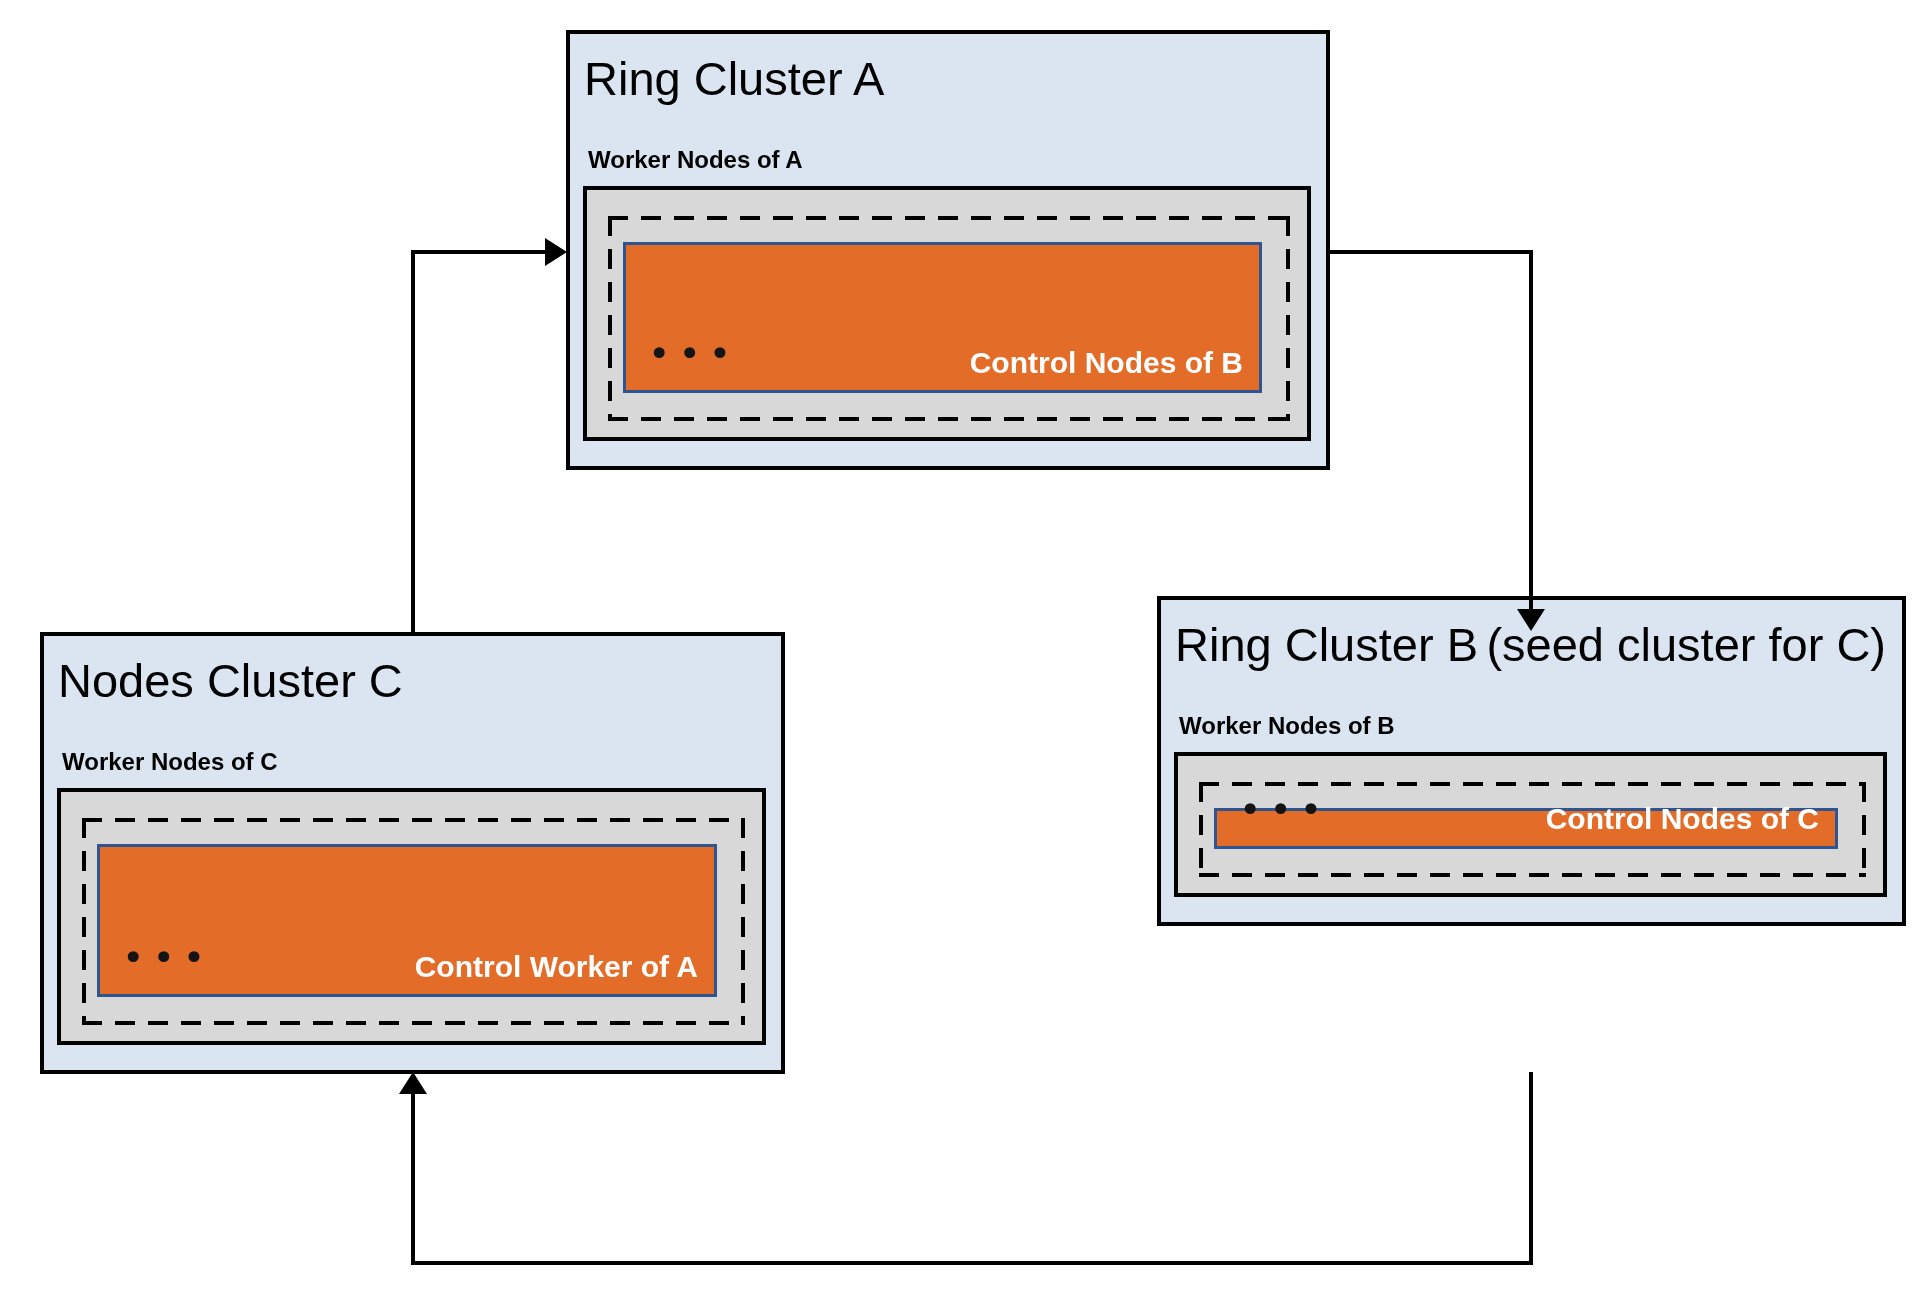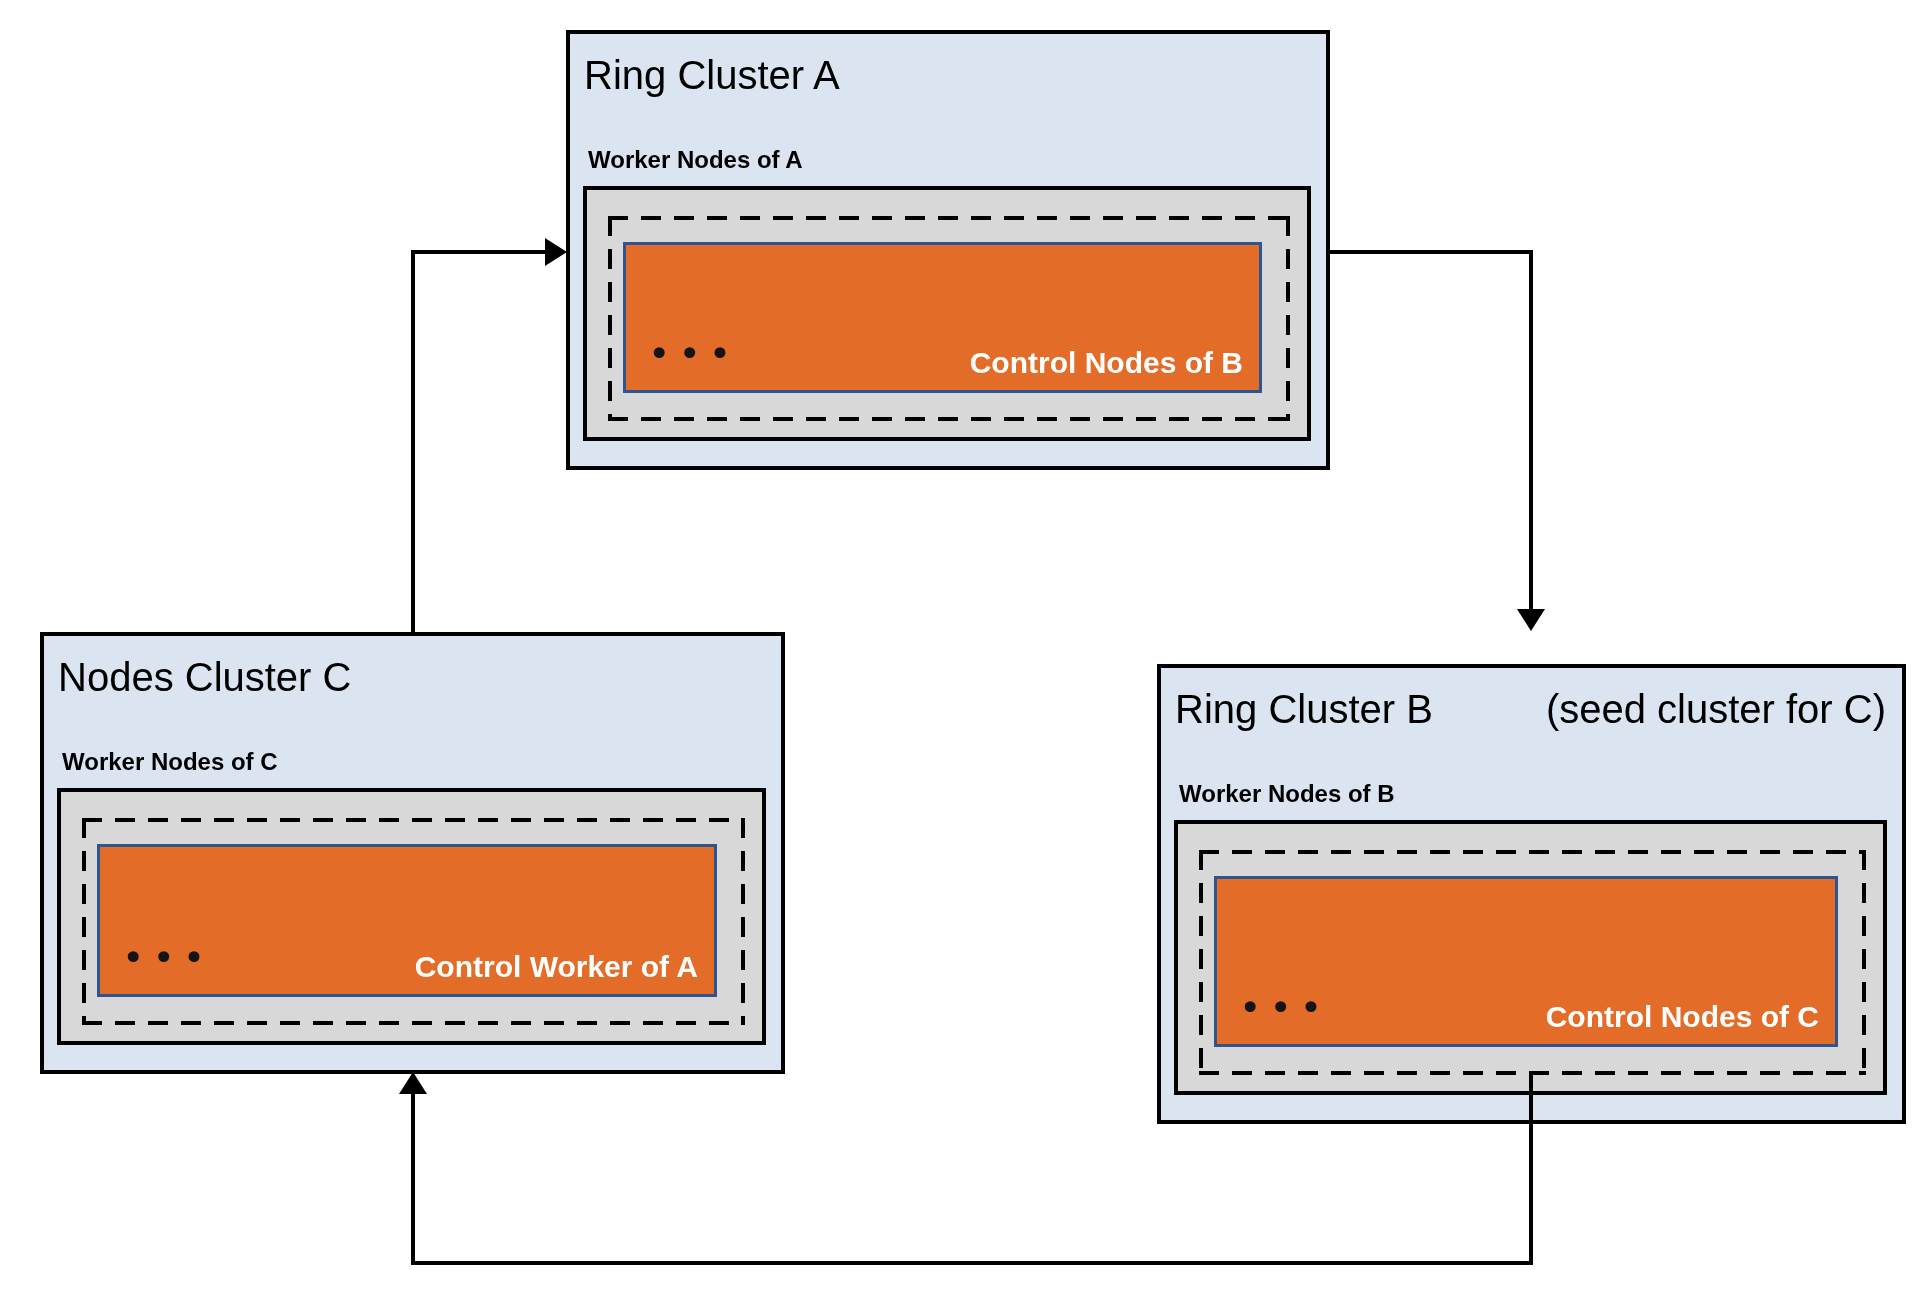--- a/index.html
+++ b/index.html
@@ -26,29 +26,29 @@
   }
 
   
   .cluster {
     position: absolute;
     background: var(--cluster-fill);
     border: 4px solid var(--cluster-border);
   }
   .cluster-a { left: 566px;  top: 30px;  width: 764px; height: 440px; }
   .cluster-c { left: 40px;   top: 632px; width: 745px; height: 442px; }
-  .cluster-b { left: 1157px; top: 664px; width: 749px; height: 460px; }
+  .cluster-b { left: 1157px; top: 596px; width: 749px; height: 330px; }
 
   .title-row {
     position: absolute;
     top: 16px; left: 14px; right: 16px;
     display: flex;
     justify-content: space-between;
     align-items: baseline;
-    font-size: 40px;
+    font-size: 47px;
     line-height: 1.25;
     color: var(--text-color);
     white-space: nowrap;
   }
   .worker-label {
     position: absolute;
     top: 112px; left: 18px;
     font-size: 24px;
     font-weight: 700;
     color: var(--text-color);

